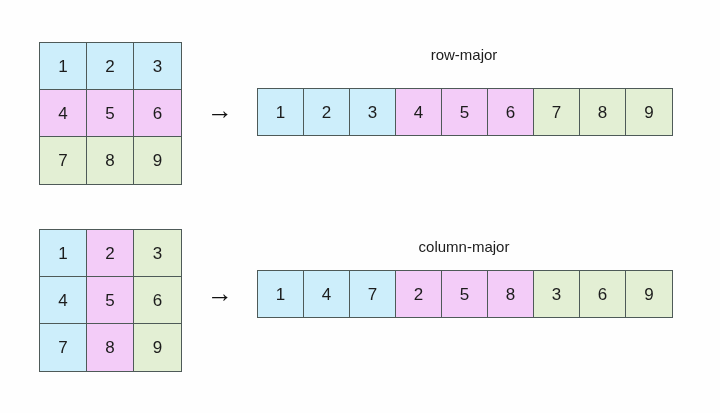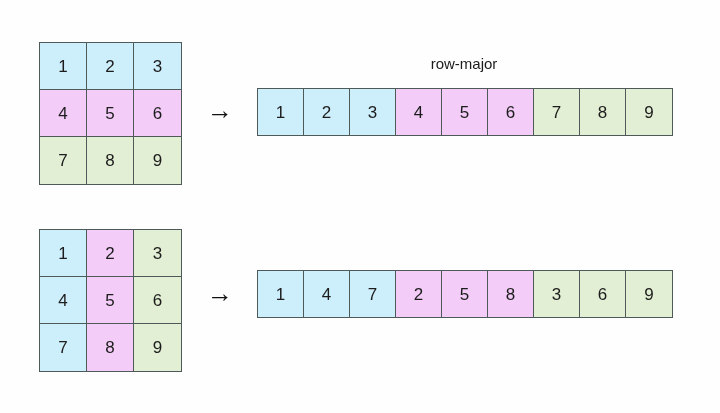--- a/index.html
+++ b/index.html
@@ -86,21 +86,21 @@
     font-size: 15px;
     color: #1c1c1c;
     text-align: center;
     white-space: nowrap;
     transform: translateX(-50%);
   }
 
   
   #matrix-row-major   { left: 39px;  top: 42px; }
   #arrow-row-major    { left: 207px; top: 97px; }
-  #caption-row-major  { left: 464px; top: 55px; }
+  #caption-row-major  { left: 464px; top: 46px; }
   #strip-row-major    { left: 257px; top: 88px; }
 
   
   #matrix-col-major   { left: 39px;  top: 229px; }
   #arrow-col-major    { left: 207px; top: 280px; }
   #caption-col-major  { left: 464px; top: 238px; }
   #strip-col-major    { left: 257px; top: 270px; }
 </style>
 </head>
 <body style="background: rgb(254, 254, 254);">
@@ -196,20 +196,21 @@
       <div class="cell" style="background: rgb(243, 204, 248);">
         <span>8</span>
       </div>
       <div class="cell" style="background: rgb(227, 239, 212);">
         <span>9</span>
       </div>
     </div>
 
   <div class="arrow" id="arrow-col-major">→</div>
 
+  <div class="caption" id="caption-col-major">column-major</div>
 
   <div class="strip" id="strip-col-major">
       <div class="cell" style="background: rgb(205, 238, 251);">
         <span>1</span>
       </div>
       <div class="cell" style="background: rgb(205, 238, 251);">
         <span>4</span>
       </div>
       <div class="cell" style="background: rgb(205, 238, 251);">
         <span>7</span>

